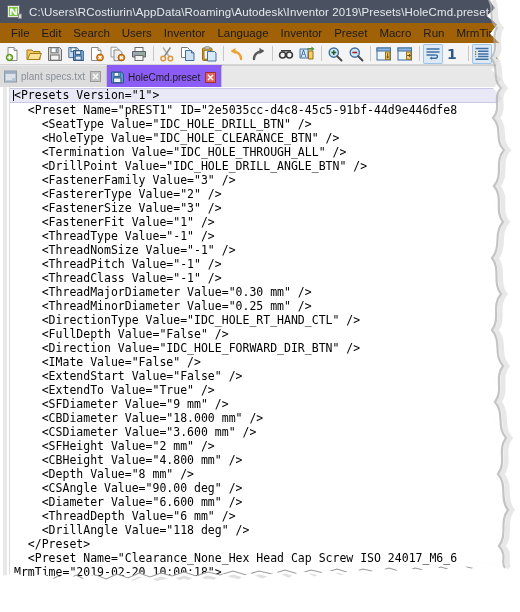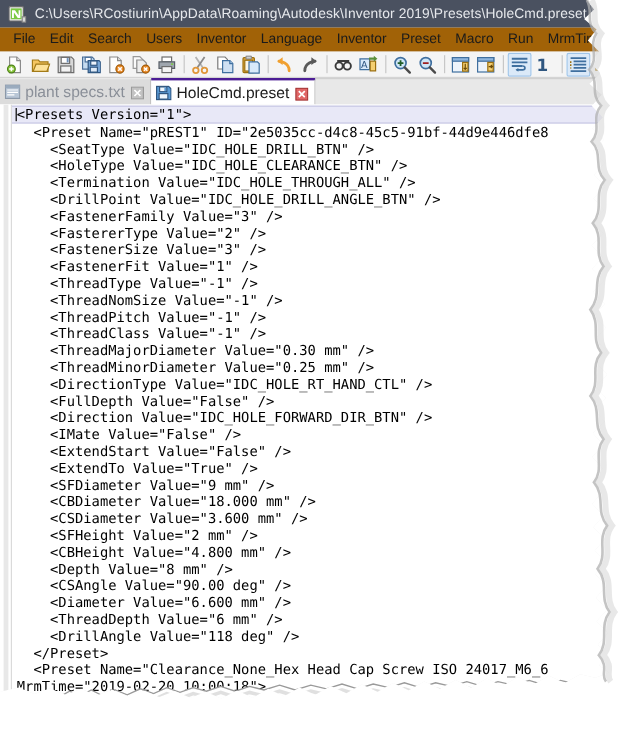--- a/index.html
+++ b/index.html
@@ -173,33 +173,33 @@
     background: #e8e8e8;
     display: flex;
     align-items: flex-end;
     box-sizing: border-box;
   }
   .tab {
     height: 21px;
     display: flex;
     align-items: center;
     padding: 0 5px 0 4px;
-    font-size: 13px;
+    font-size: 10px;
     color: #8a8f98;
     background: #dcdcdc;
     border-right: 1px solid #c2c2c2;
     box-sizing: border-box;
     white-space: nowrap;
     font-family: "Liberation Sans", sans-serif;
     cursor: default;
   }
   .tab.active {
-    background: #ffffff;
+    background: #8b5cf6;
     color: #1b1b1b;
-    border-top: 2px solid #4c1d95;
+    border-top: 2px solid #8b5cf6;
     height: 22px;
   }
   .tab .tab-icon {
     width: 13px; height: 13px;
     margin-right: 4px;
     flex: 0 0 auto;
   }
   .tab .tab-close {
     width: 11px; height: 11px;
     margin-left: 5px;

